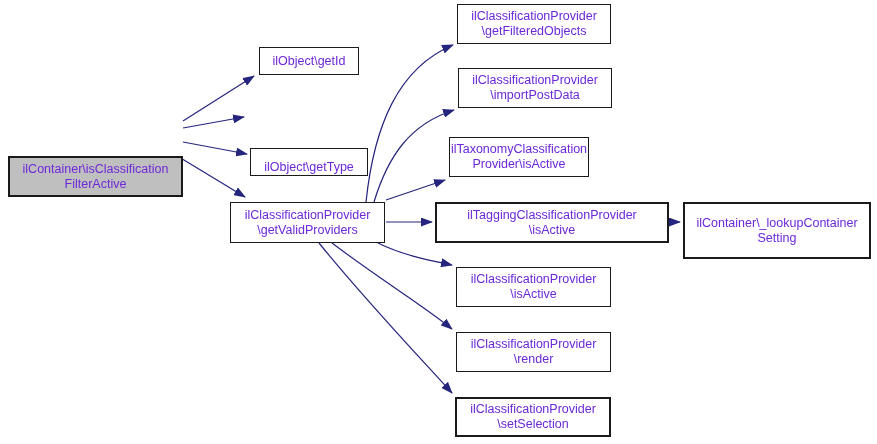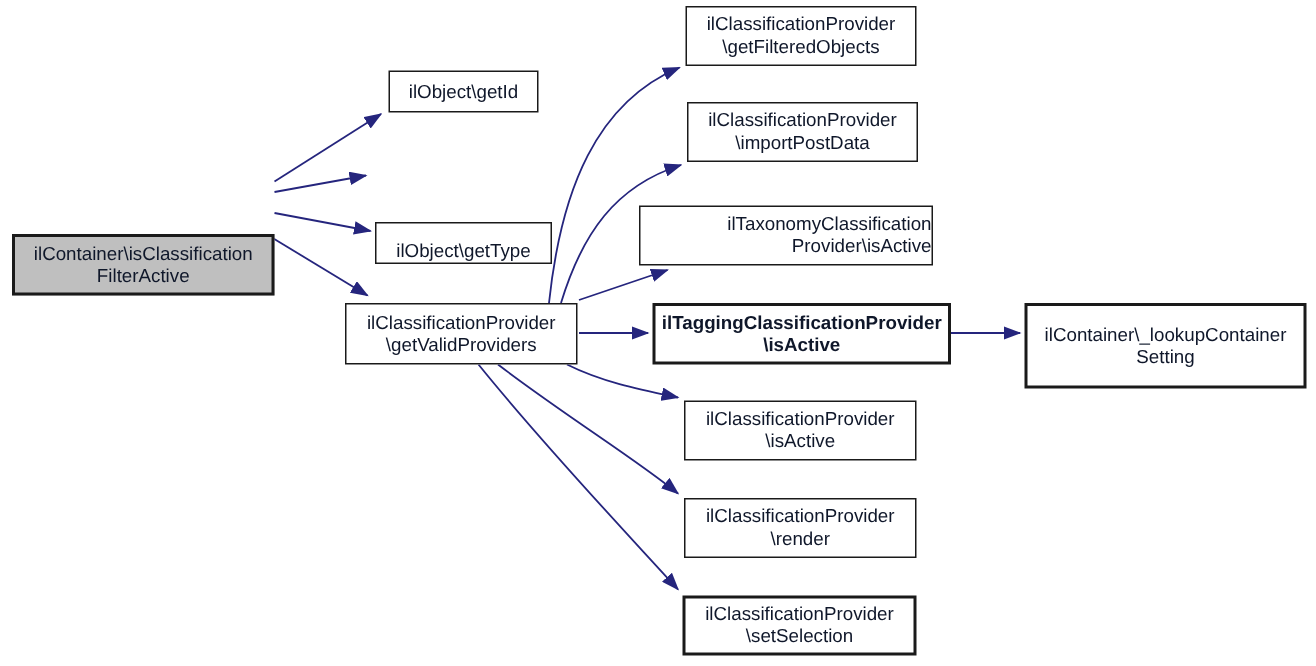--- a/index.html
+++ b/index.html
@@ -27,21 +27,21 @@
     box-sizing: border-box;
     background: #ffffff;
     border: 1px solid #1a1a1a;
     display: flex;
     flex-direction: column;
     align-items: center;
     justify-content: center;
     text-align: center;
     font-size: 12.5px;
     line-height: 15px;
-    color: #0f172a;
+    color: #6d28d9;
     z-index: 2;
     white-space: nowrap;
     cursor: pointer;
   }
   .node.bold { border-width: 2px; }
   .node.focus {
     background: #bfbfbf;
     border-width: 2px;
     cursor: default;
     margin-top: 39px;
@@ -99,26 +99,26 @@
   <div class="node" style="left:457px; top:4px; width:154px; height:40px;">
     <span>ilClassificationProvider</span>
     <span>\getFilteredObjects</span>
   </div>
 
   <div class="node" style="left:458px; top:68px; width:154px; height:40px;">
     <span>ilClassificationProvider</span>
     <span>\importPostData</span>
   </div>
 
-  <div class="node" style="left:426px; top:137px; width:196px; height:40px;align-items:flex-end;">
+  <div class="node" style="left:449px; top:137px; width:140px; height:40px;">
     <span>ilTaxonomyClassification</span>
     <span>Provider\isActive</span>
   </div>
 
-  <div class="node bold" style="left:435px; top:202px; width:199px; height:41px;font-weight:bold;">
+  <div class="node bold" style="left:435px; top:202px; width:234px; height:41px;">
     <span>ilTaggingClassificationProvider</span>
     <span>\isActive</span>
   </div>
 
   <div class="node" style="left:456px; top:267px; width:155px; height:40px;">
     <span>ilClassificationProvider</span>
     <span>\isActive</span>
   </div>
 
   <div class="node" style="left:456px; top:332px; width:155px; height:40px;">

